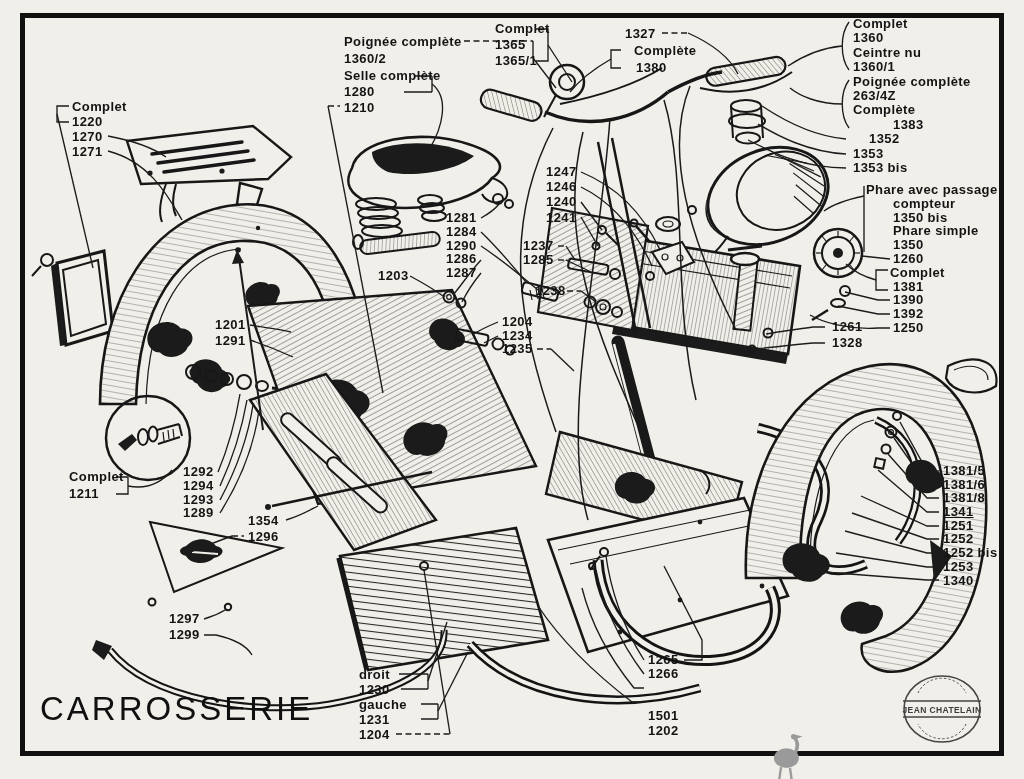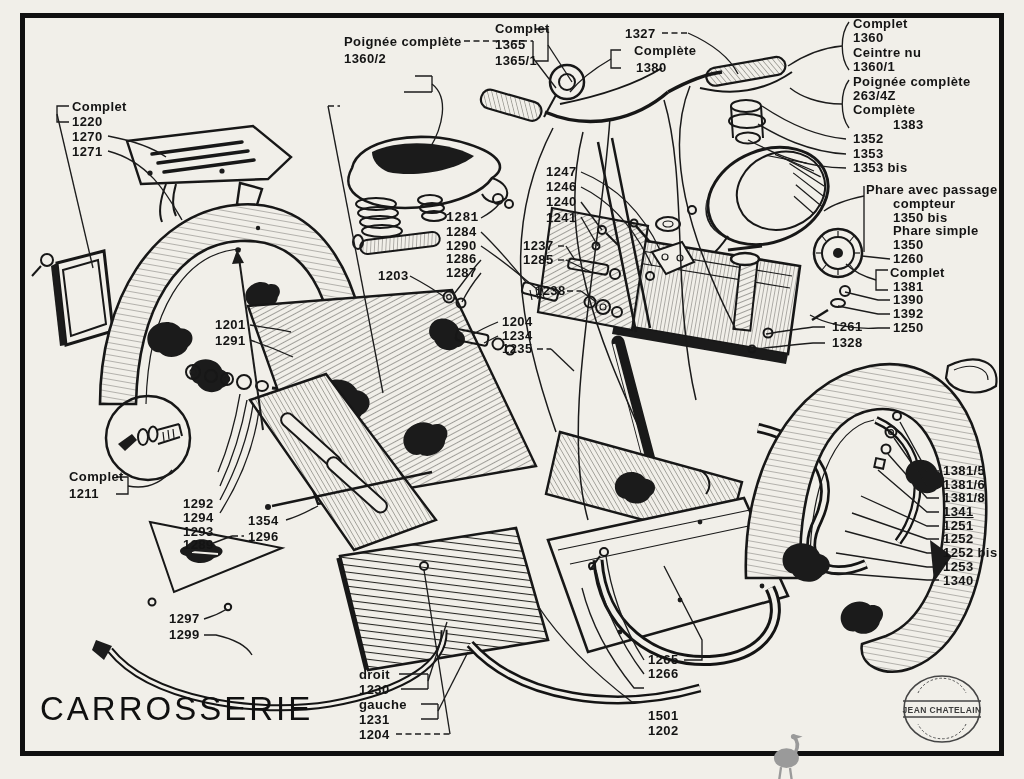--- a/index.html
+++ b/index.html
@@ -447,40 +447,45 @@
       <div class="plabel" style="left: 72px; top: 99px;">
         <div class="pline" style="height: 15px; line-height: 15px;">Complet</div>
         <div class="pline" style="height: 15px; line-height: 15px;">1220</div>
         <div class="pline" style="height: 15px; line-height: 15px;">1270</div>
         <div class="pline" style="height: 15px; line-height: 15px;">1271</div>
       </div>
       <div class="plabel" style="left: 344px; top: 33px;">
         <div class="pline" style="height: 17px; line-height: 17px;">Poignée complète</div>
         <div class="pline" style="height: 17px; line-height: 17px;">1360/2</div>
       </div>
+      <div class="plabel" style="left: 344px; top: 68px;">
+        <div class="pline" style="height: 16px; line-height: 16px;">Selle complète</div>
+        <div class="pline" style="height: 16px; line-height: 16px;">1280</div>
+        <div class="pline" style="height: 16px; line-height: 16px;">1210</div>
+      </div>
       <div class="plabel" style="left: 495px; top: 21px;">
         <div class="pline" style="height: 16px; line-height: 16px;">Complet</div>
         <div class="pline" style="height: 16px; line-height: 16px;">1365</div>
         <div class="pline" style="height: 16px; line-height: 16px;">1365/1</div>
       </div>
       <div class="plabel" style="left: 625px; top: 25px;">
         <div class="pline" style="height: 17px; line-height: 17px;">1327</div>
         <div class="pline" style="height: 17px; line-height: 17px; padding-left: 9px;">Complète</div>
         <div class="pline" style="height: 17px; line-height: 17px; padding-left: 11px;">1380</div>
       </div>
       <div class="plabel" style="left: 853px; top: 17px;">
         <div class="pline" style="height: 14.4px; line-height: 14.4px;">Complet</div>
         <div class="pline" style="height: 14.4px; line-height: 14.4px;">1360</div>
         <div class="pline" style="height: 14.4px; line-height: 14.4px;">Ceintre nu</div>
         <div class="pline" style="height: 14.4px; line-height: 14.4px;">1360/1</div>
         <div class="pline" style="height: 14.4px; line-height: 14.4px;">Poignée complète</div>
         <div class="pline" style="height: 14.4px; line-height: 14.4px;">263/4Z</div>
         <div class="pline" style="height: 14.4px; line-height: 14.4px;">Complète</div>
         <div class="pline" style="height: 14.4px; line-height: 14.4px; margin-left: 40px;">1383</div>
-        <div class="pline" style="height: 14.4px; line-height: 14.4px;">1352</div>
+        <div class="pline" style="height: 14.4px; line-height: 14.4px; margin-left: 16px;">1352</div>
         <div class="pline" style="height: 14.4px; line-height: 14.4px;">1353</div>
         <div class="pline" style="height: 14.4px; line-height: 14.4px;">1353 bis</div>
       </div>
       <div class="plabel" style="left: 866px; top: 183px;">
         <div class="pline" style="height: 13.8px; line-height: 13.8px;">Phare avec passage</div>
         <div class="pline" style="height: 13.8px; line-height: 13.8px; padding-left: 27px;">compteur</div>
         <div class="pline" style="height: 13.8px; line-height: 13.8px; padding-left: 27px;">1350 bis</div>
         <div class="pline" style="height: 13.8px; line-height: 13.8px; padding-left: 27px;">Phare simple</div>
         <div class="pline" style="height: 13.8px; line-height: 13.8px; padding-left: 27px;">1350</div>
         <div class="pline" style="height: 13.8px; line-height: 13.8px; padding-left: 27px;">1260</div>
@@ -494,21 +499,21 @@
         <div class="pline" style="height: 16px; line-height: 16px;">1261</div>
         <div class="pline" style="height: 16px; line-height: 16px;">1328</div>
       </div>
       <div class="plabel" style="left: 546px; top: 164px;">
         <div class="pline" style="height: 15.2px; line-height: 15.2px;">1247</div>
         <div class="pline" style="height: 15.2px; line-height: 15.2px;">1246</div>
         <div class="pline" style="height: 15.2px; line-height: 15.2px;">1240</div>
         <div class="pline" style="height: 15.2px; line-height: 15.2px;">1241</div>
       </div>
       <div class="plabel" style="left: 446px; top: 211px;">
-        <div class="pline" style="height: 13.8px; line-height: 13.8px; font-family: Liberation Mono, monospace;">1281</div>
+        <div class="pline" style="height: 13.8px; line-height: 13.8px;">1281</div>
         <div class="pline" style="height: 13.8px; line-height: 13.8px;">1284</div>
         <div class="pline" style="height: 13.8px; line-height: 13.8px;">1290</div>
         <div class="pline" style="height: 13.8px; line-height: 13.8px;">1286</div>
         <div class="pline" style="height: 13.8px; line-height: 13.8px;">1287</div>
       </div>
       <div class="plabel" style="left: 523px; top: 239px;">
         <div class="pline" style="height: 13.6px; line-height: 13.6px;">1237</div>
         <div class="pline" style="height: 13.6px; line-height: 13.6px;">1285</div>
       </div>
       <div class="plabel" style="left: 535px; top: 284px;">
@@ -519,21 +524,21 @@
       </div>
       <div class="plabel" style="left: 502px; top: 315px;">
         <div class="pline" style="height: 13.6px; line-height: 13.6px;">1204</div>
         <div class="pline" style="height: 13.6px; line-height: 13.6px;">1234</div>
         <div class="pline" style="height: 13.6px; line-height: 13.6px;">1235</div>
       </div>
       <div class="plabel" style="left: 215px; top: 317px;">
         <div class="pline" style="height: 15.5px; line-height: 15.5px;">1201</div>
         <div class="pline" style="height: 15.5px; line-height: 15.5px; text-align: right;">1291</div>
       </div>
-      <div class="plabel" style="left: 183px; top: 465px; margin-top: 32px;">
+      <div class="plabel" style="left: 183px; top: 465px;">
         <div class="pline" style="height: 13.8px; line-height: 13.8px;">1292</div>
         <div class="pline" style="height: 13.8px; line-height: 13.8px;">1294</div>
         <div class="pline" style="height: 13.8px; line-height: 13.8px;">1293</div>
         <div class="pline" style="height: 13.8px; line-height: 13.8px;">1289</div>
       </div>
       <div class="plabel" style="left: 69px; top: 469px;">
         <div class="pline" style="height: 16.5px; line-height: 16.5px;">Complet</div>
         <div class="pline" style="height: 16.5px; line-height: 16.5px;">1211</div>
       </div>
       <div class="plabel" style="left: 248px; top: 513px;">

